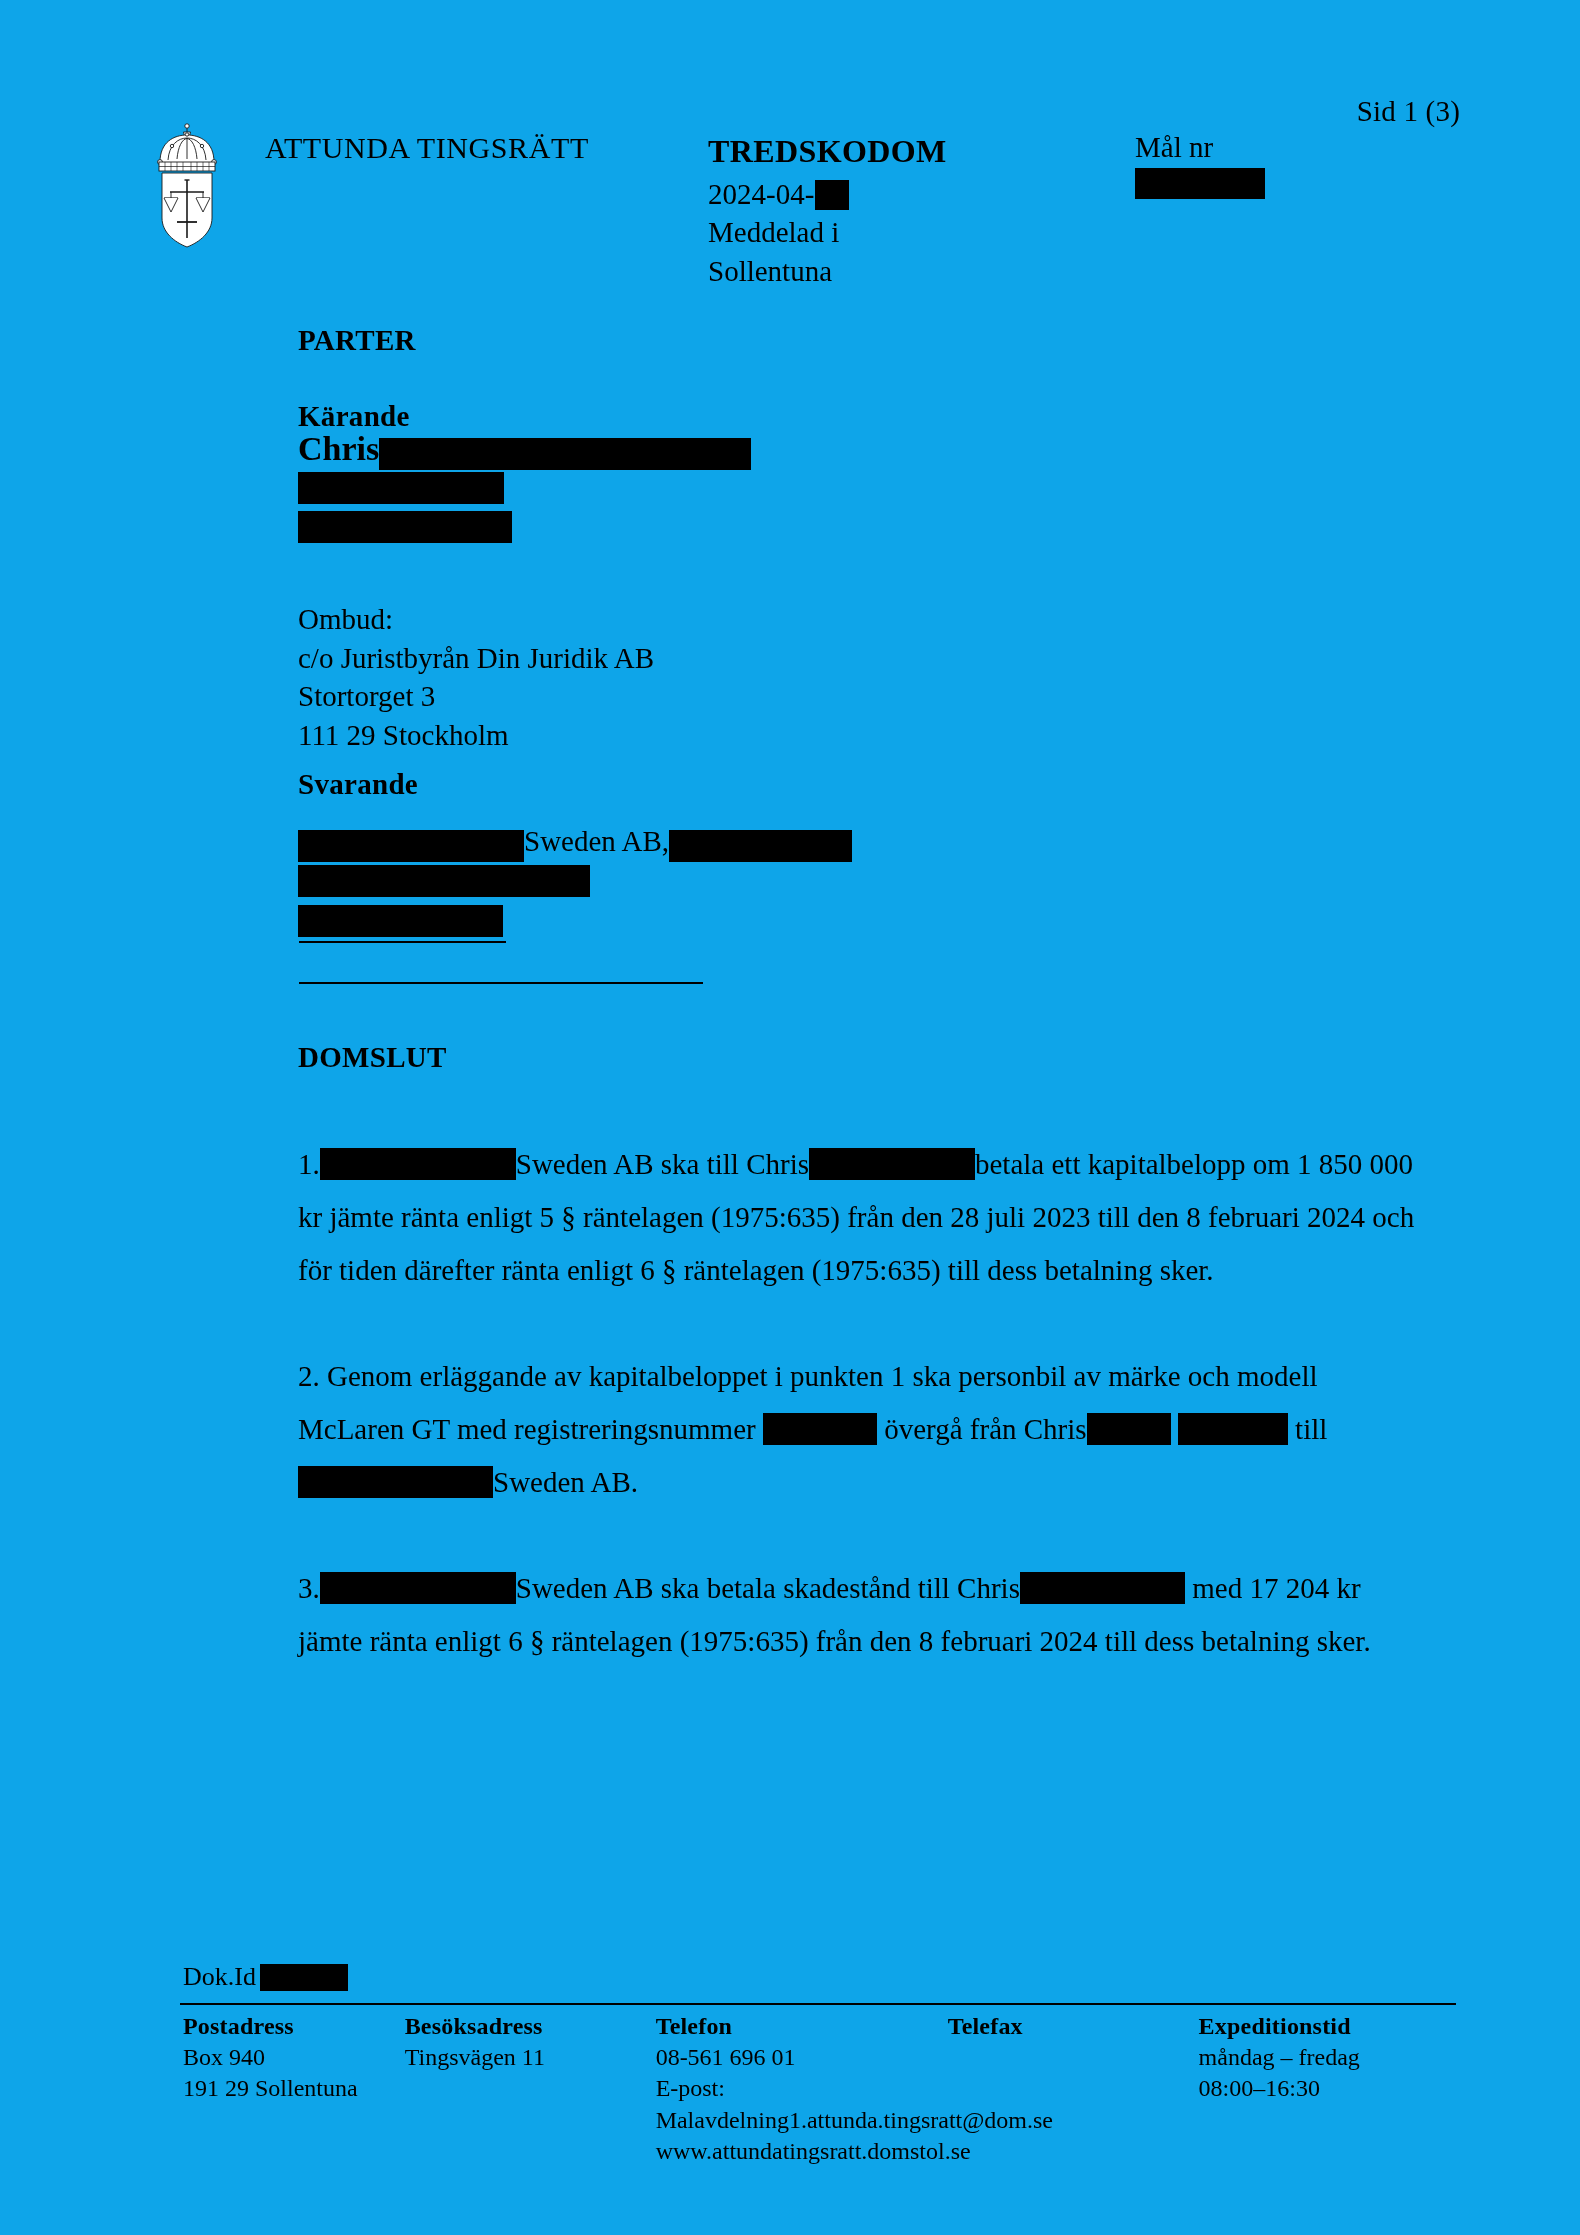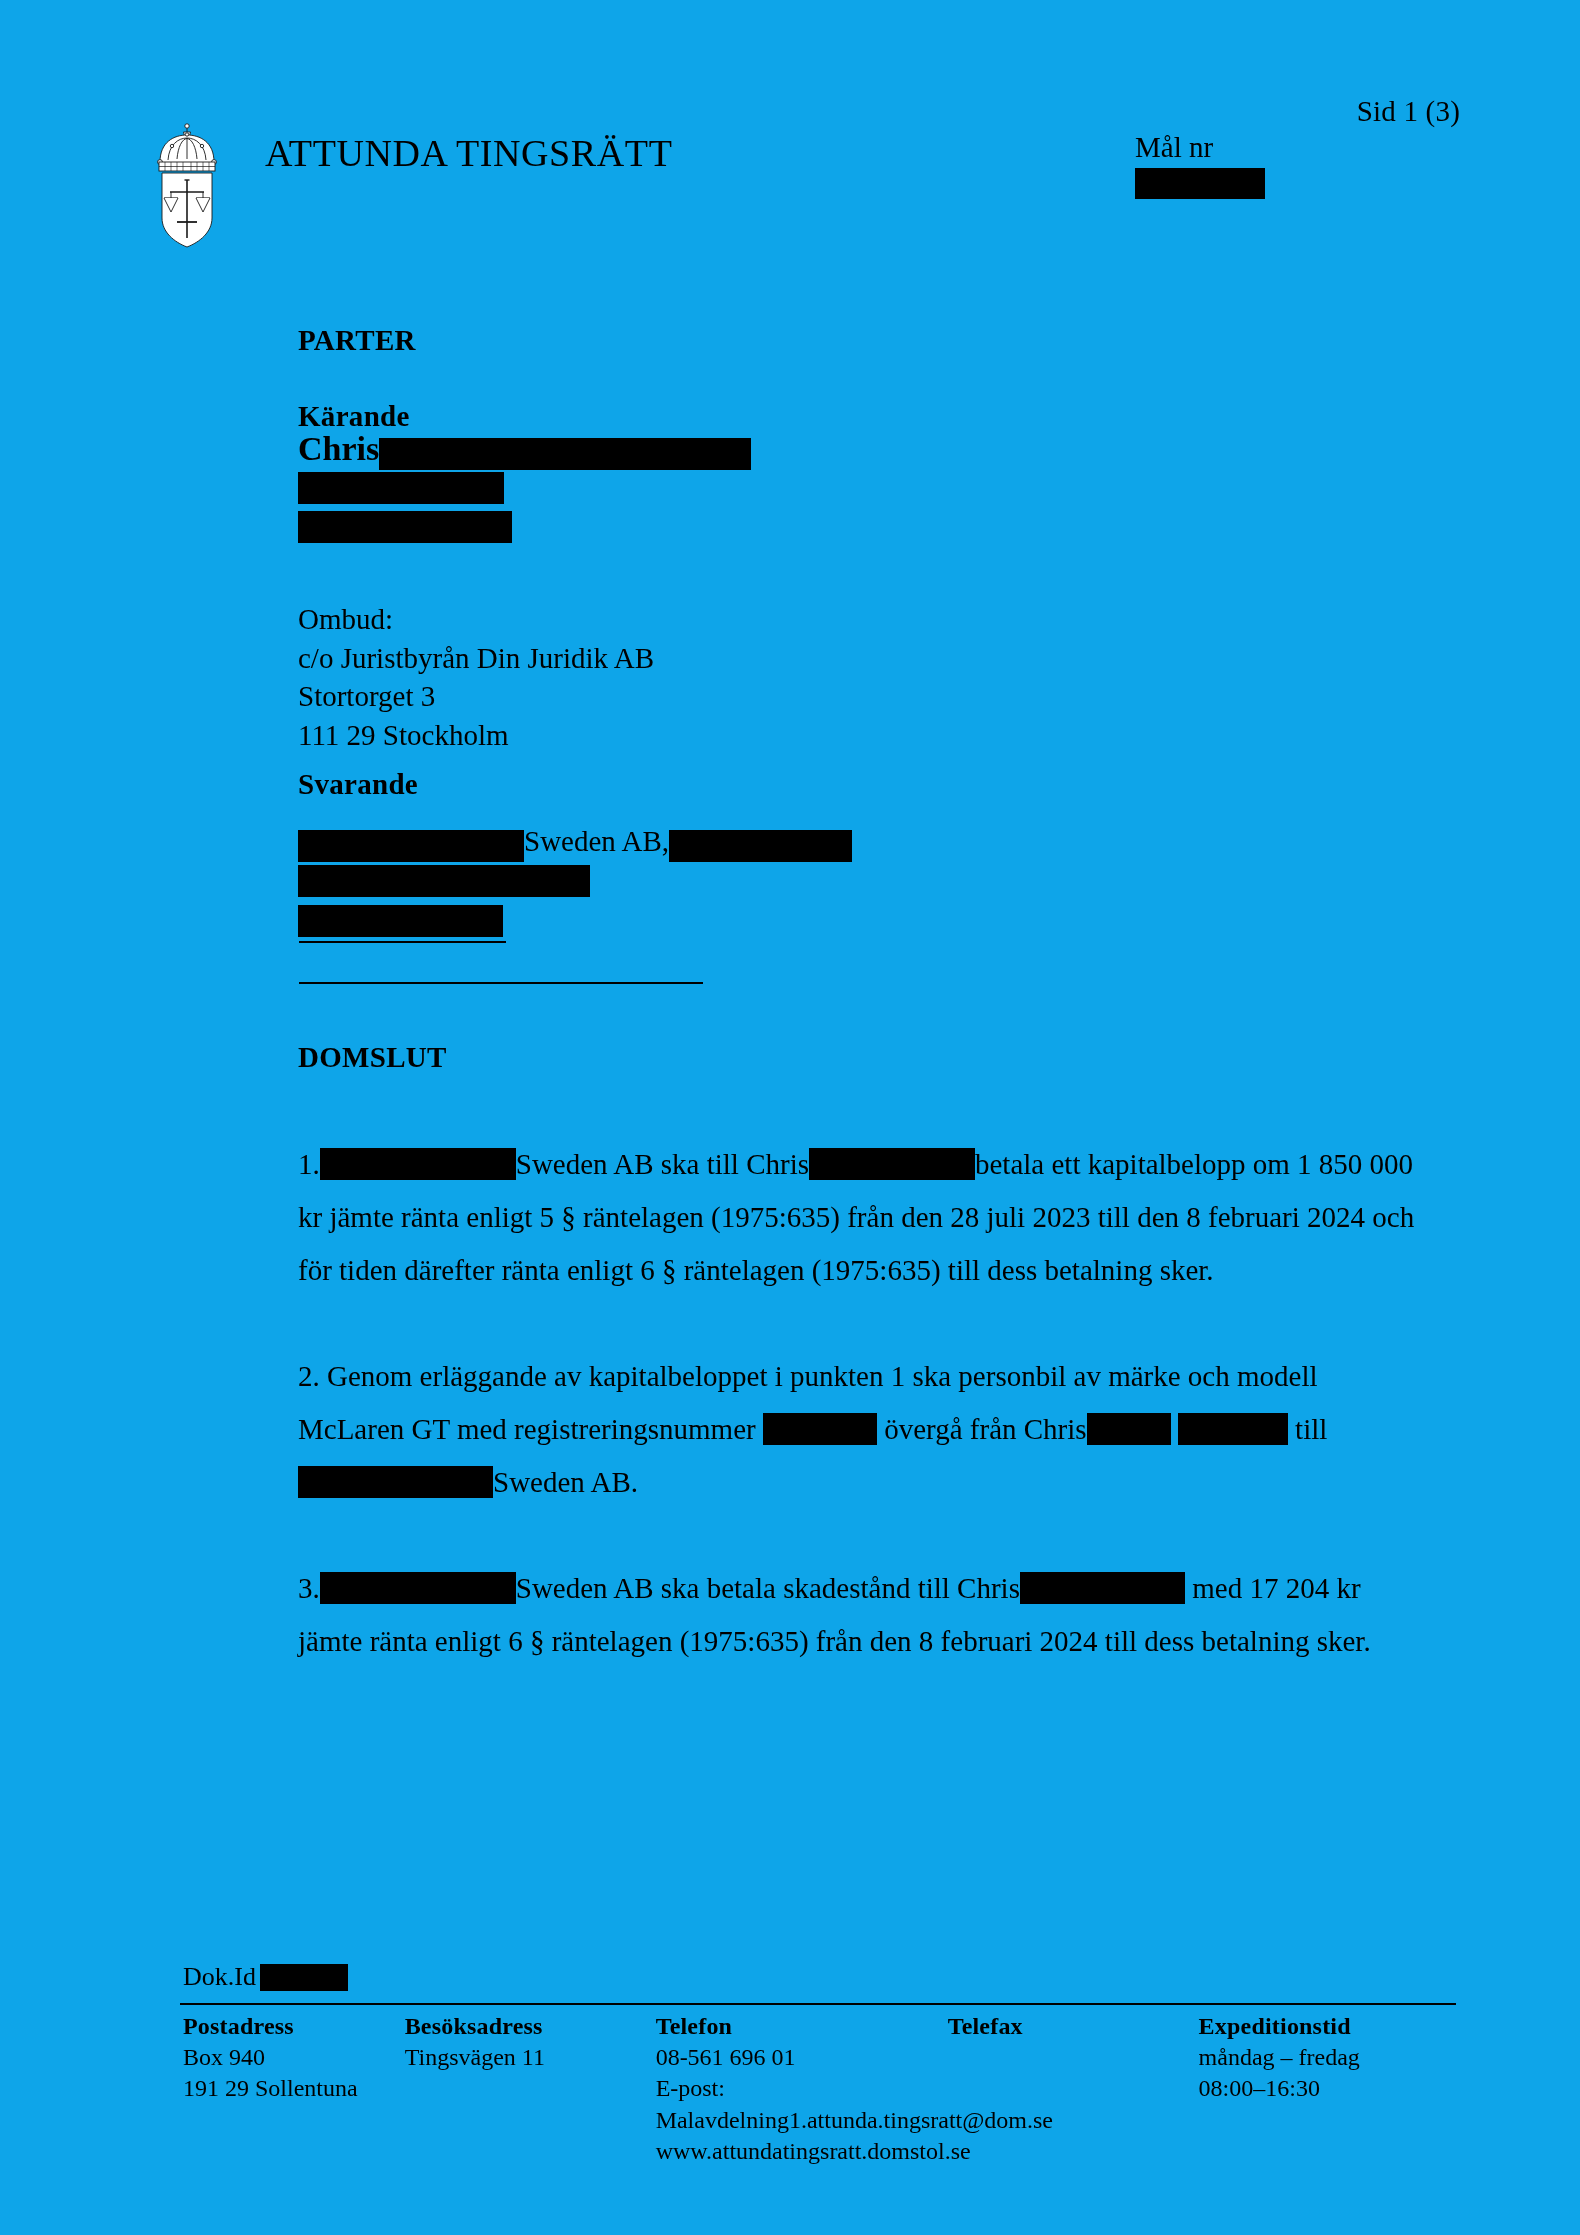--- a/index.html
+++ b/index.html
@@ -49,21 +49,21 @@
     left: 148px;
     top: 118px;
     width: 78px;
     height: 132px;
   }
 
   .court-name {
     position: absolute;
     left: 265px;
     top: 131px;
-    font-size: 38px;
+    font-size: 30px;
     letter-spacing: 0.6px;
     white-space: nowrap;
   }
 
   .doc-type-block {
     position: absolute;
     left: 708px;
     top: 130px;
     width: 330px;
     line-height: 1.33;
@@ -330,20 +330,26 @@
 
         <path d="M55 74 L55 80"></path>
         <path d="M48 80 L62 80" stroke-width="1.2"></path>
         <path d="M48 80 L55 94 L62 80" fill="#ffffff"></path>
       </g>
     </svg>
   </div>
 
   <div class="court-name">ATTUNDA TINGSRÄTT</div>
 
+  <div class="doc-type-block">
+    <div class="doc-type">TREDSKODOM</div>
+    <div class="doc-line"><span>2024-04-</span><span class="redact"></span></div>
+    <div class="doc-line">Meddelad i</div>
+    <div class="doc-line">Sollentuna</div>
+  </div>
 
   <div class="malnr-block">
     <div class="malnr-label">Mål nr</div>
     <div class="redact-block malnr-redact"></div>
   </div>
 
   <div class="section-heading parter-heading">PARTER</div>
 
   <div class="section-heading karande-heading">Kärande</div>
   <div class="karande-block">

